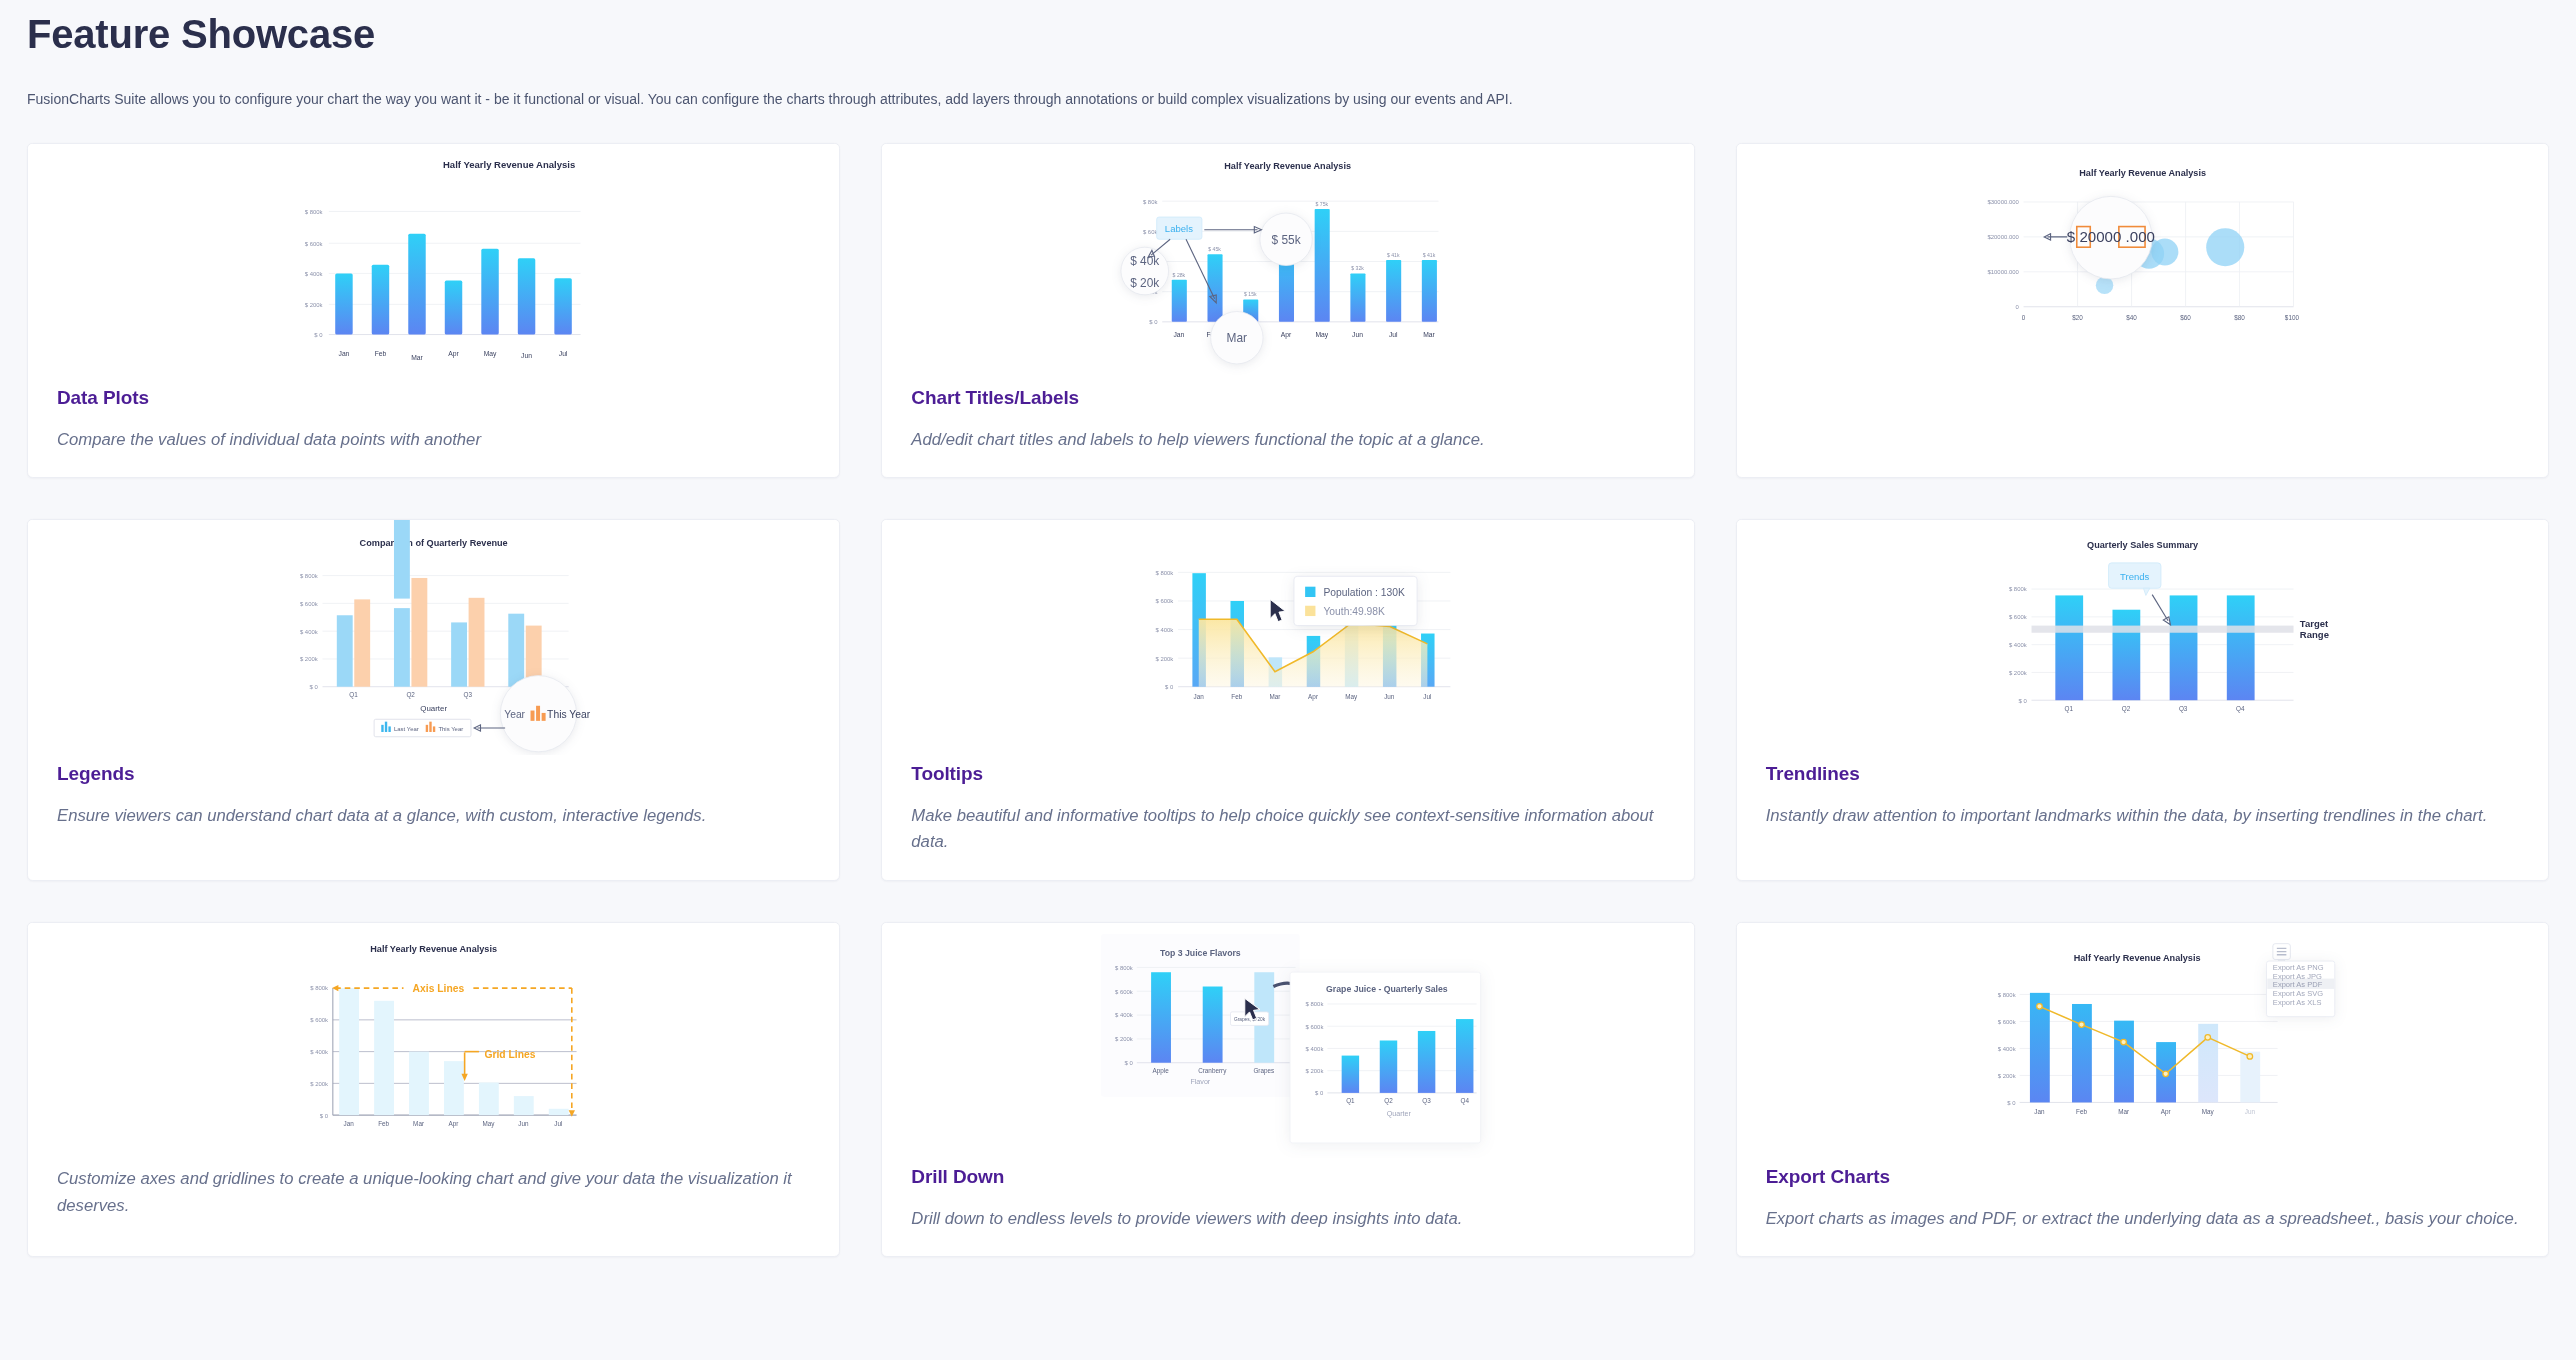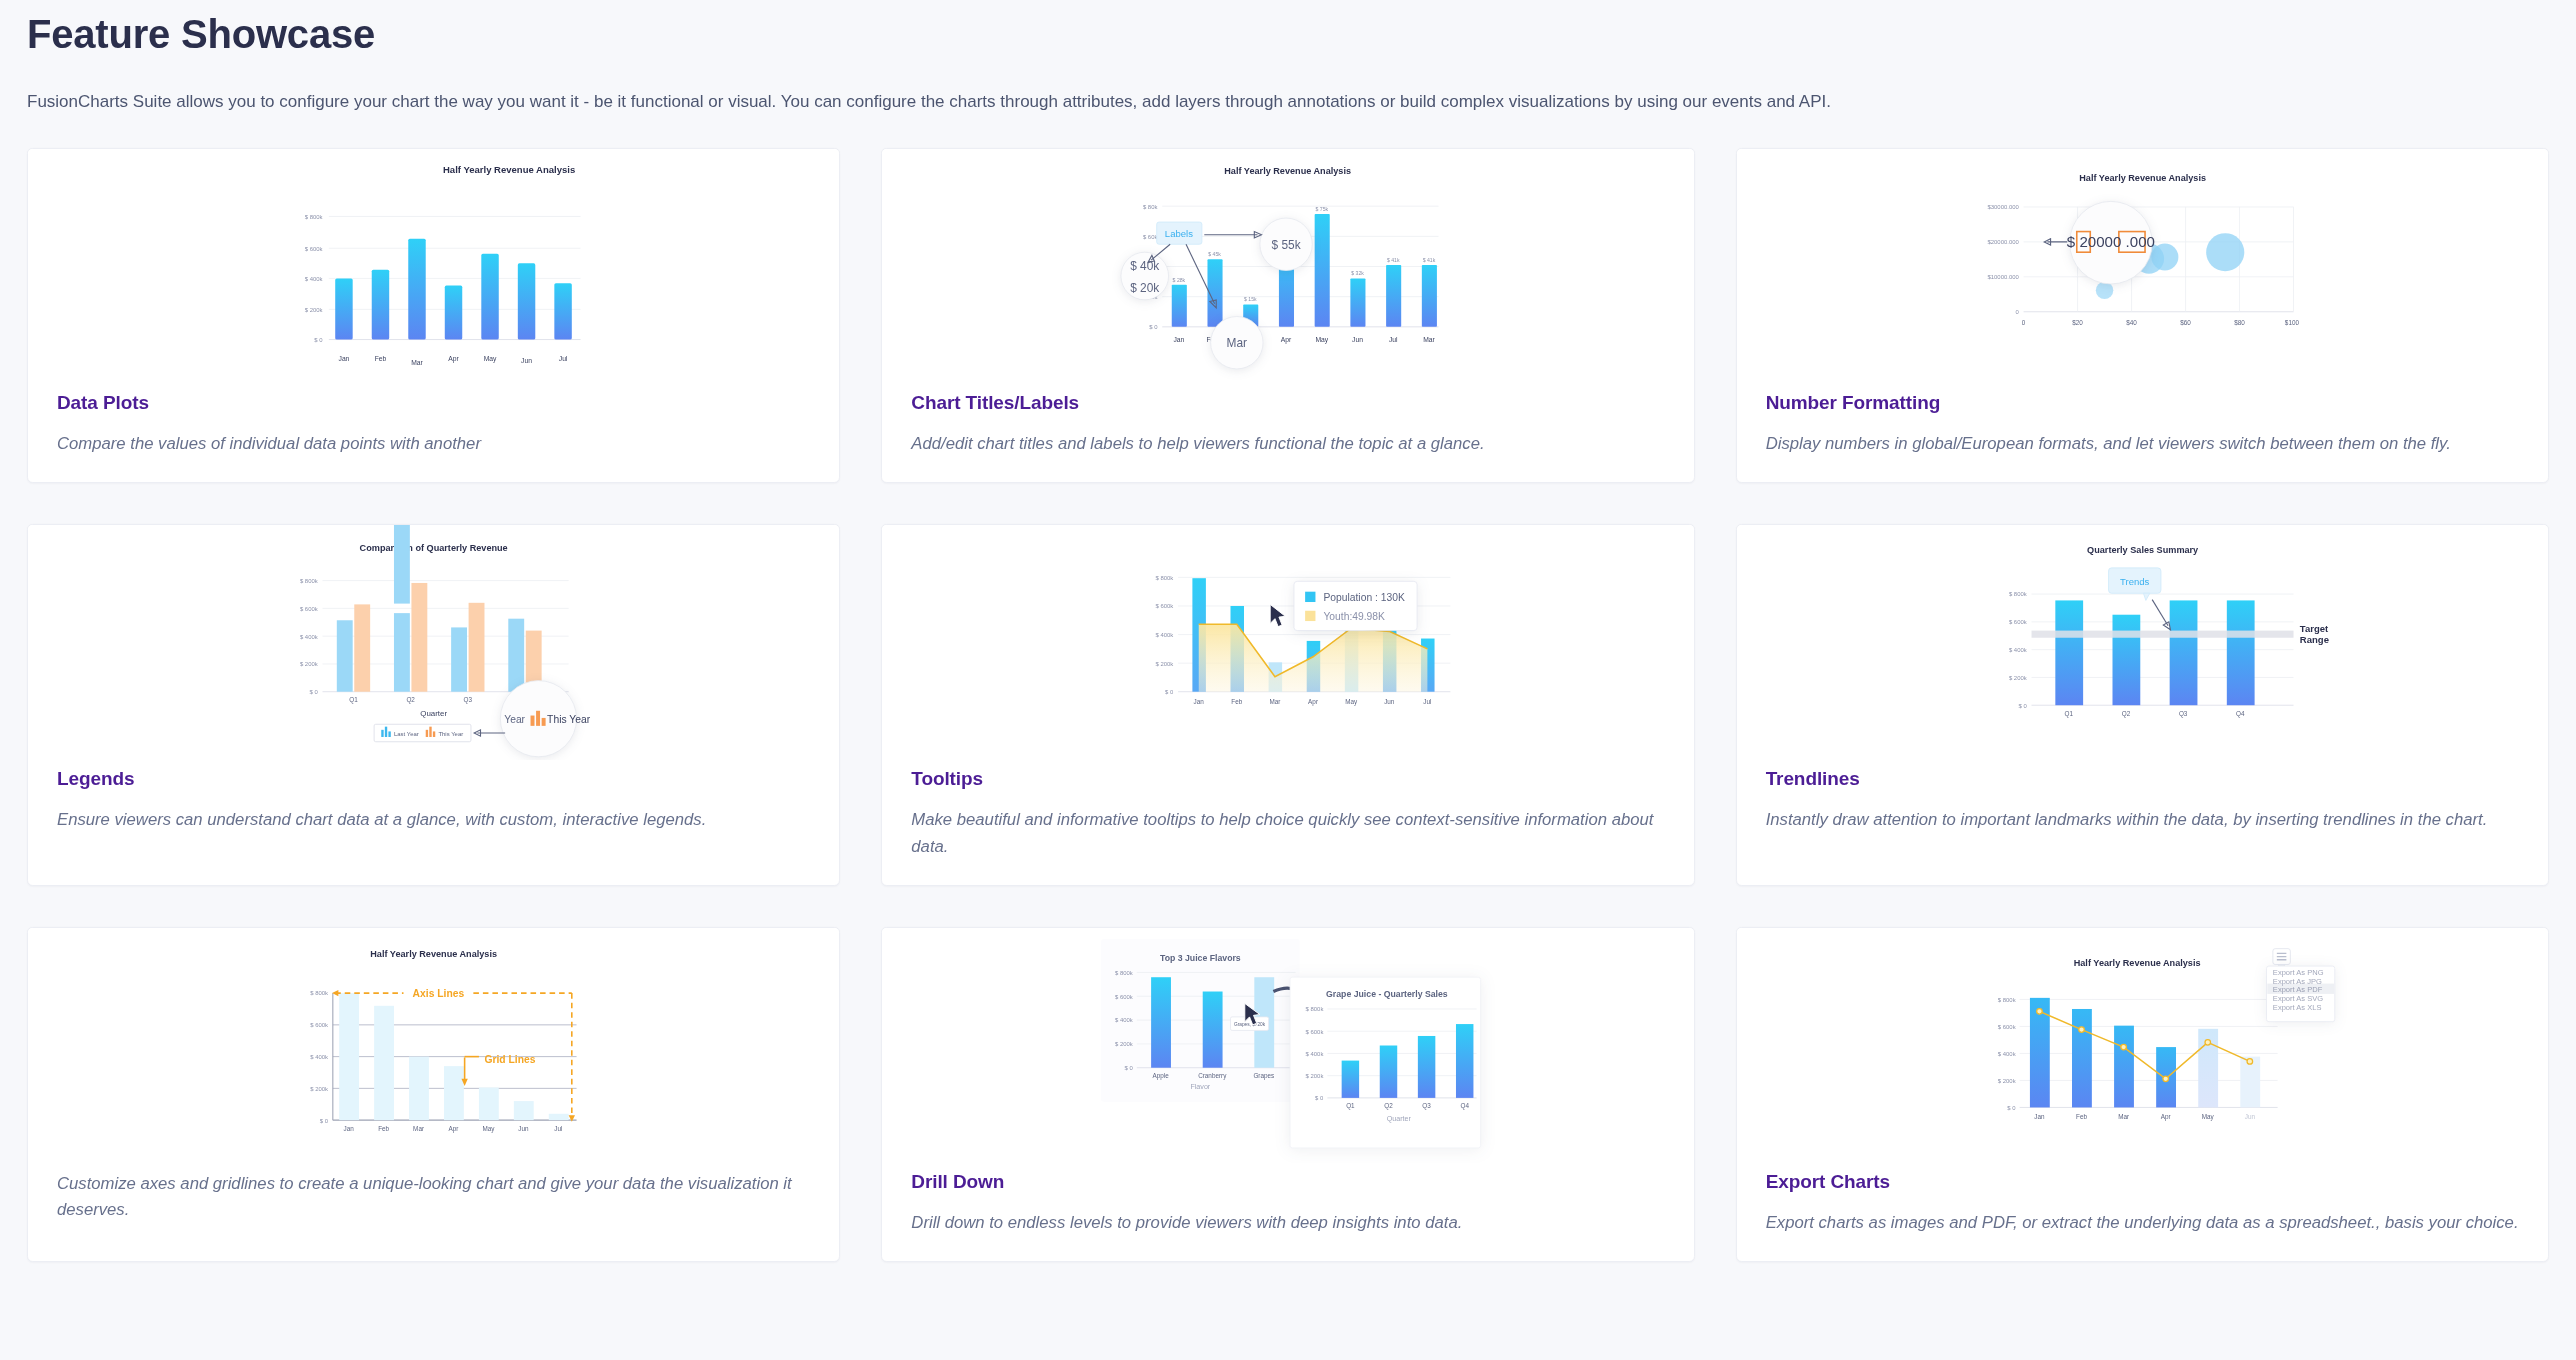--- a/index.html
+++ b/index.html
@@ -8,21 +8,21 @@
     background: #f7f8fb;
     font-family: "Liberation Sans", sans-serif;
     overflow: hidden;
   }
   .page { padding: 0 27px; }
   .page-title {
     font-size: 40px; font-weight: 700; color: #2b2f4c;
     letter-spacing: -0.2px; padding-top: 11px; line-height: 1.15;
   }
   .page-subtitle {
-    font-size: 17px; color: #4c5570; margin-top: 32px; line-height: 1.5;
+    font-size: 14px; color: #4c5570; margin-top: 32px; line-height: 1.5;
   }
   .grid {
     display: grid;
     grid-template-columns: repeat(3, 1fr);
     gap: 41px;
     margin-top: 33px;
   }
   .card {
     background: #fff;
     border: 0.8px solid #eceef4;
@@ -251,24 +251,20 @@
           <g>
             <circle class="magnify" cx="210" cy="118" r="52"></circle>
             <rect x="167" y="104" width="17" height="26" fill="none" stroke="#f08b3a" stroke-width="2"></rect>
             <rect x="220" y="104" width="33" height="26" fill="none" stroke="#f08b3a" stroke-width="2"></rect>
             <text x="210" y="124" style="font-size:19px;fill:#3c4260;text-anchor:middle;">$ 20000 .000</text>
             <path class="arrow-l" d="M155 117 L130 117"></path>
             <path class="arrow-l" d="M126 117 L134 113 L134 121 Z" fill="#5c6480"></path>
           </g>
         </svg>
       </div>
-      <div class="card-body">
-        <div class="card-title">Number Formatting</div>
-        <div class="card-desc">Display numbers in global/European formats, and let viewers switch between them on the fly.</div>
-      </div>
     </div>
 
     <div class="card">
       <div class="card-visual">
         <svg class="chart-svg" viewBox="0 0 500 296" preserveAspectRatio="xMidYMid meet">
           <text class="ctitle" x="250" y="33">Comparison of Quarterly Revenue</text>
           <g>
             <line class="grid-l" x1="110" y1="70" x2="420" y2="70"></line>
             <line class="grid-l" x1="110" y1="105" x2="420" y2="105"></line>
             <line class="grid-l" x1="110" y1="140" x2="420" y2="140"></line>

